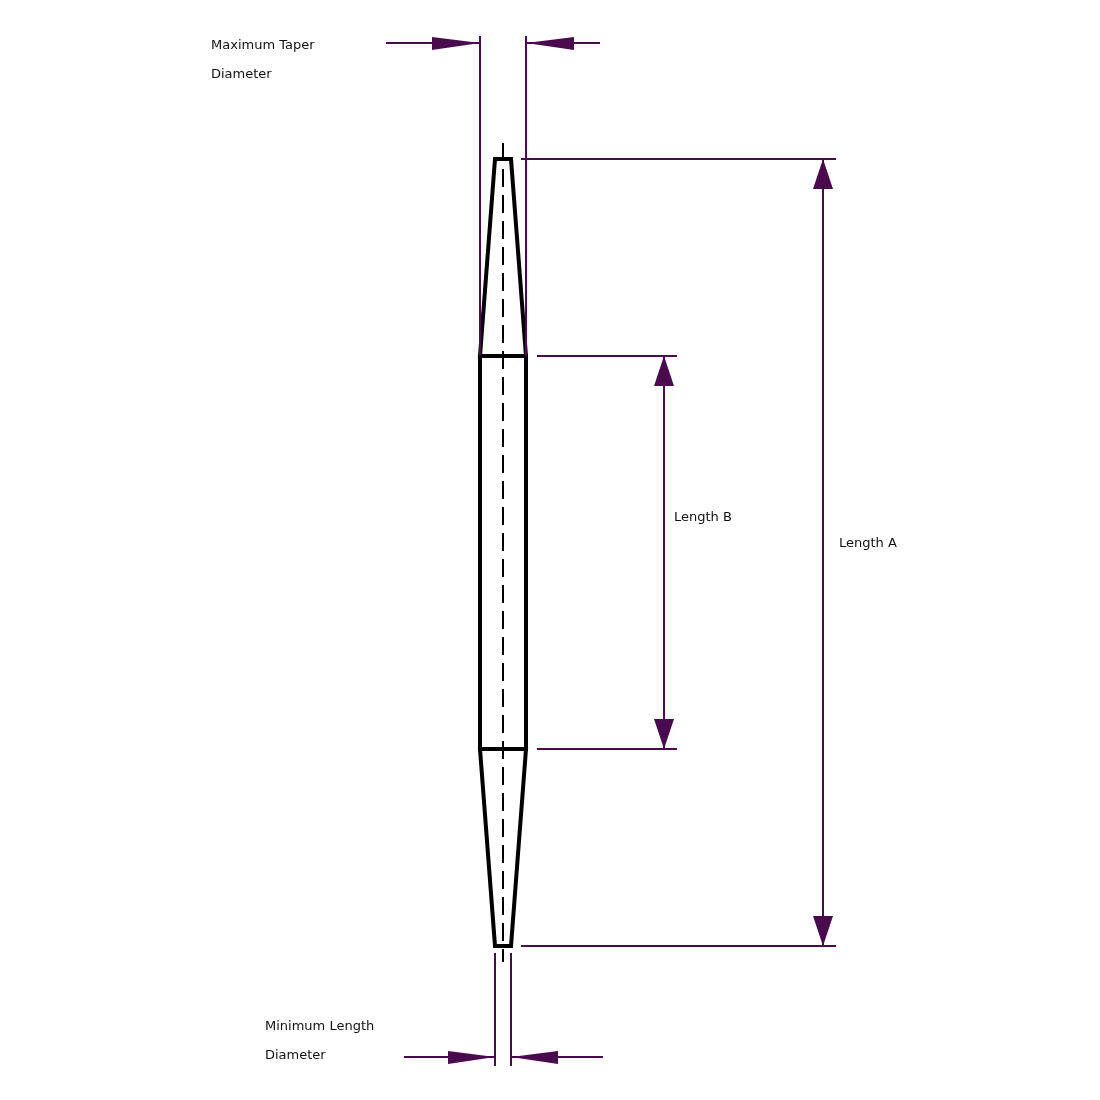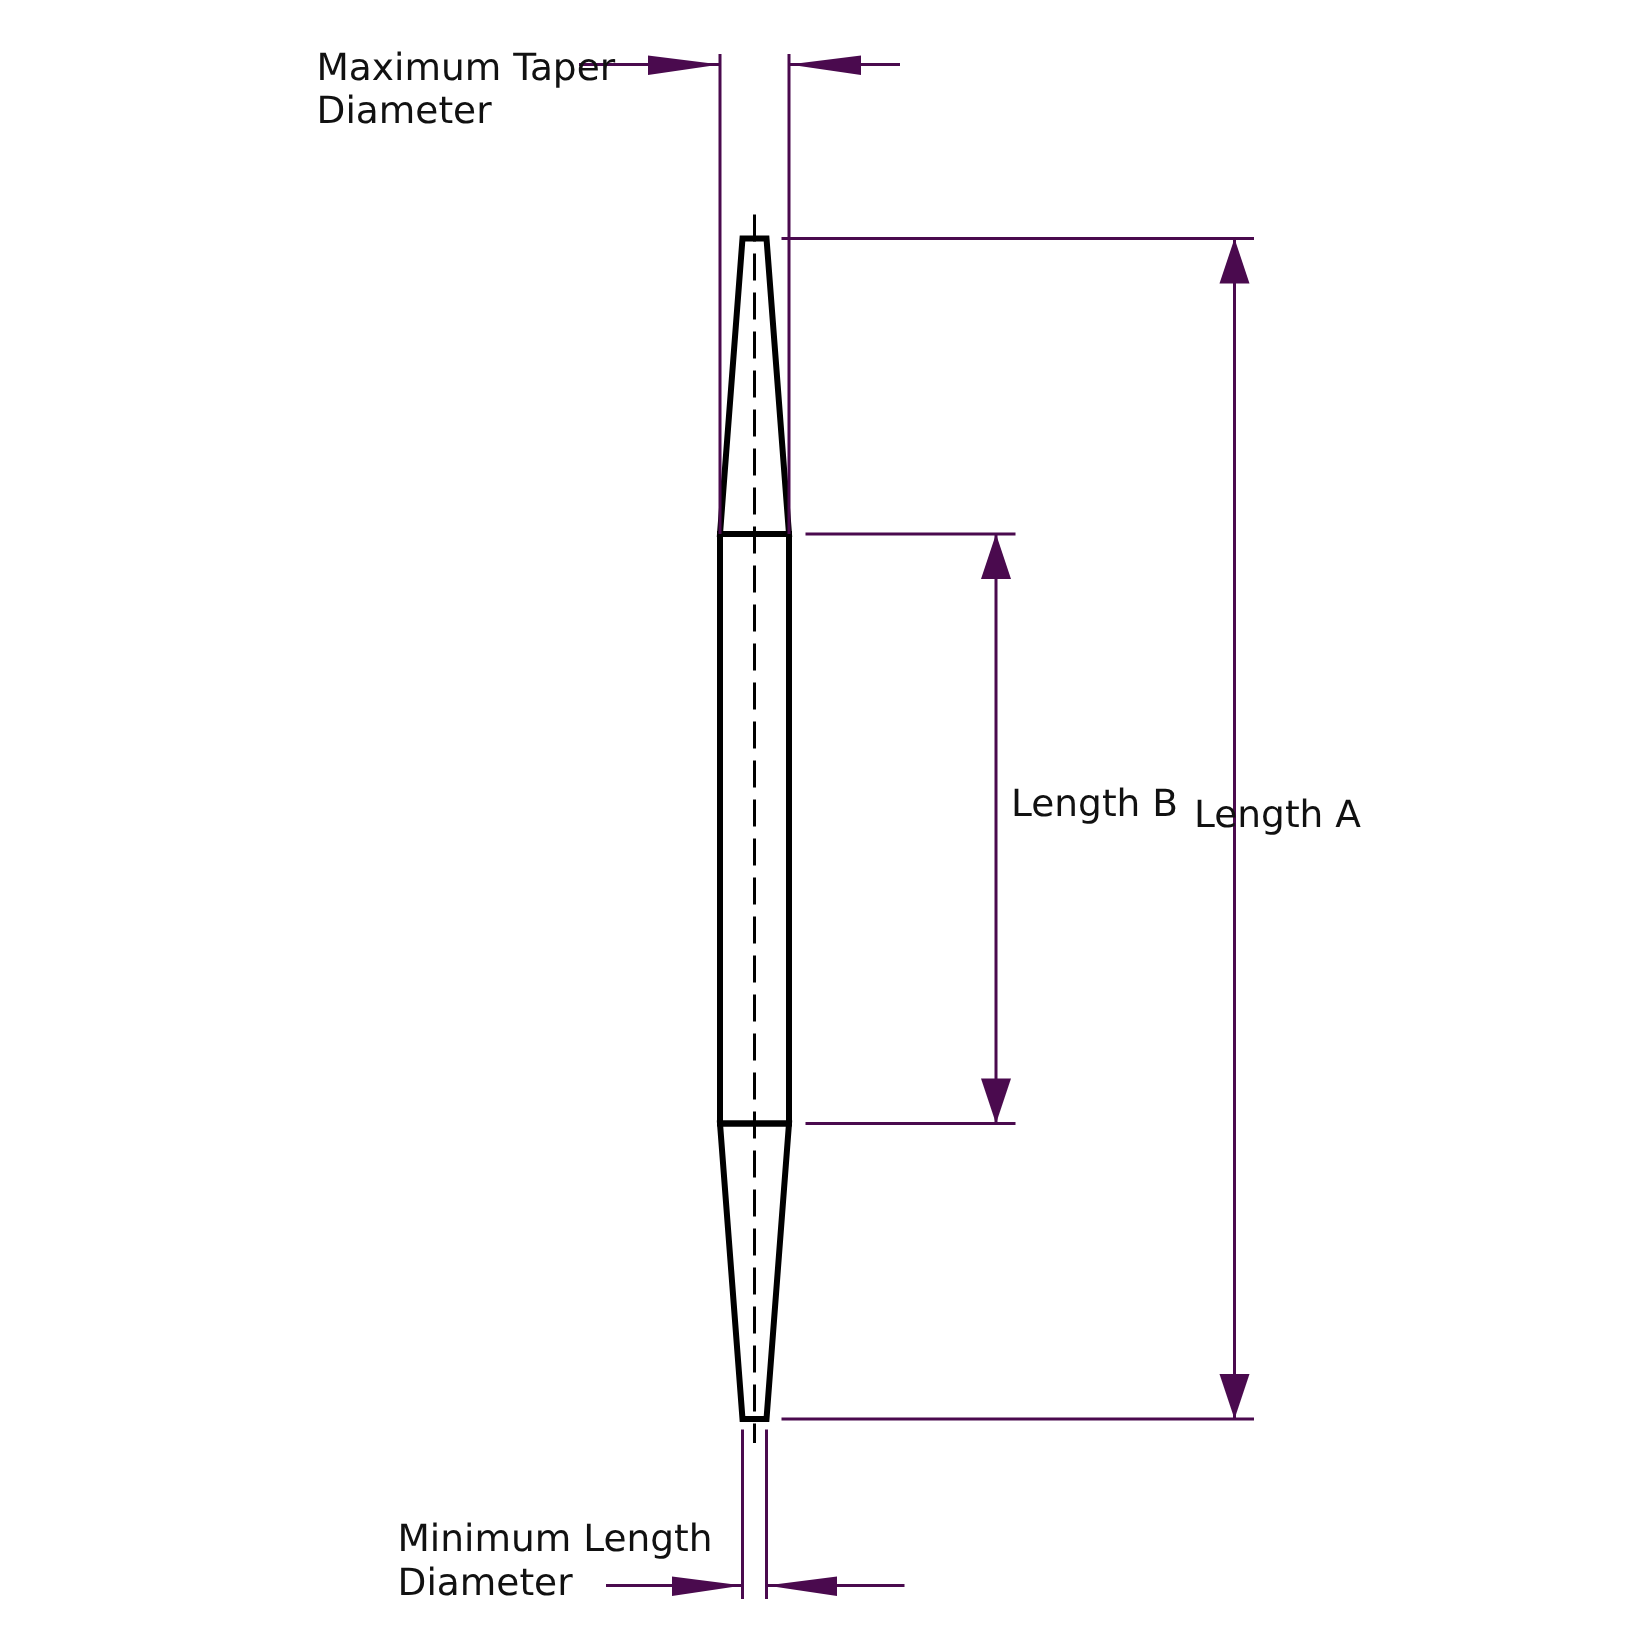--- a/index.html
+++ b/index.html
@@ -1,21 +1,21 @@
 <!DOCTYPE html>
 <html><head>
   <meta charset="utf-8">
   <style>
     html, body { margin: 0; padding: 0; background: #ffffff; }
     body { width: 1100px; height: 1100px; position: relative; overflow: hidden; }
     svg.diagram { position: absolute; left: 0; top: 0; }
     .lbl {
       position: absolute;
       font-family: "DejaVu Sans", "Liberation Sans", sans-serif;
-      font-size: 25px;
+      font-size: 13px;
       color: #111111;
       line-height: 29px;
       white-space: nowrap;
     }
   </style>
 </head>
 <body>
 
 <svg class="diagram" width="1100" height="1100" viewBox="0 0 1100 1100">
 
@@ -67,15 +67,15 @@
 <div class="lbl" style="left:211px; top:30px;">
   <div>Maximum Taper</div>
   <div>Diameter</div>
 </div>
 
 <div class="lbl" style="left:265px; top:1011px;">
   <div>Minimum Length</div>
   <div>Diameter</div>
 </div>
 
-<div class="lbl" style="left:674px; top:521px;">Length B</div>
+<div class="lbl" style="left:674px; top:502px;">Length B</div>
 
-<div class="lbl" style="left:796px; top:528px;">Length A</div>
+<div class="lbl" style="left:839px; top:528px;">Length A</div>
 
 </body></html>

